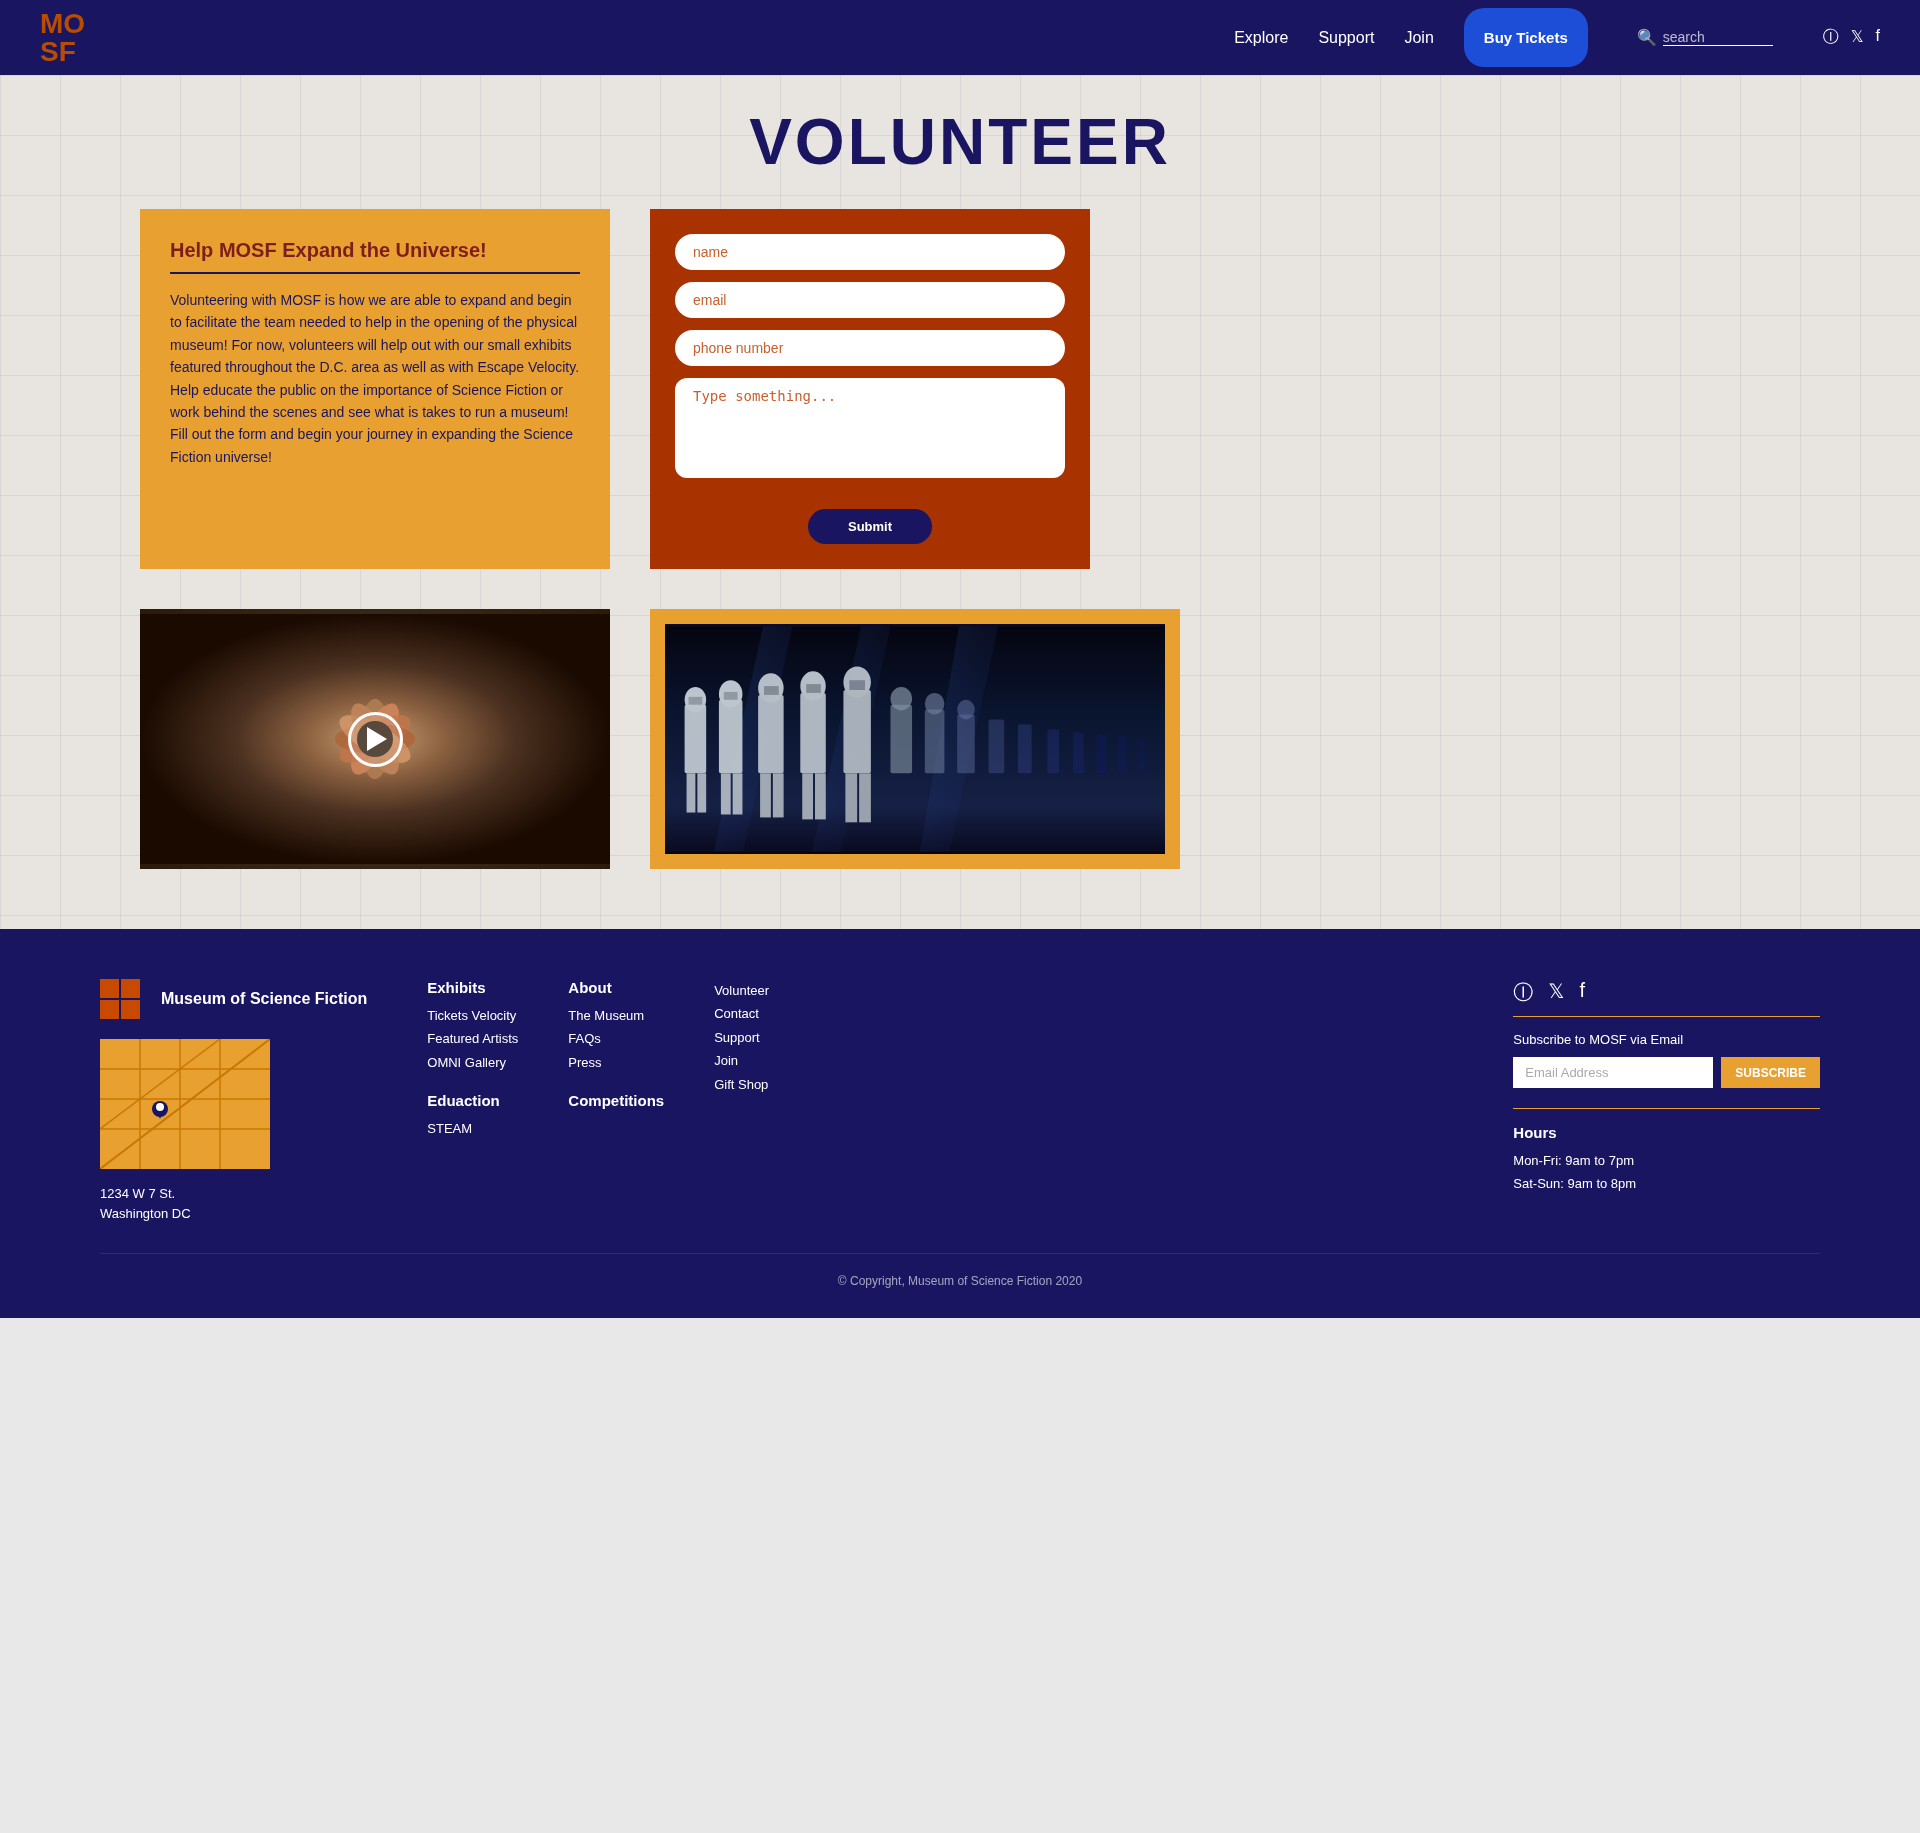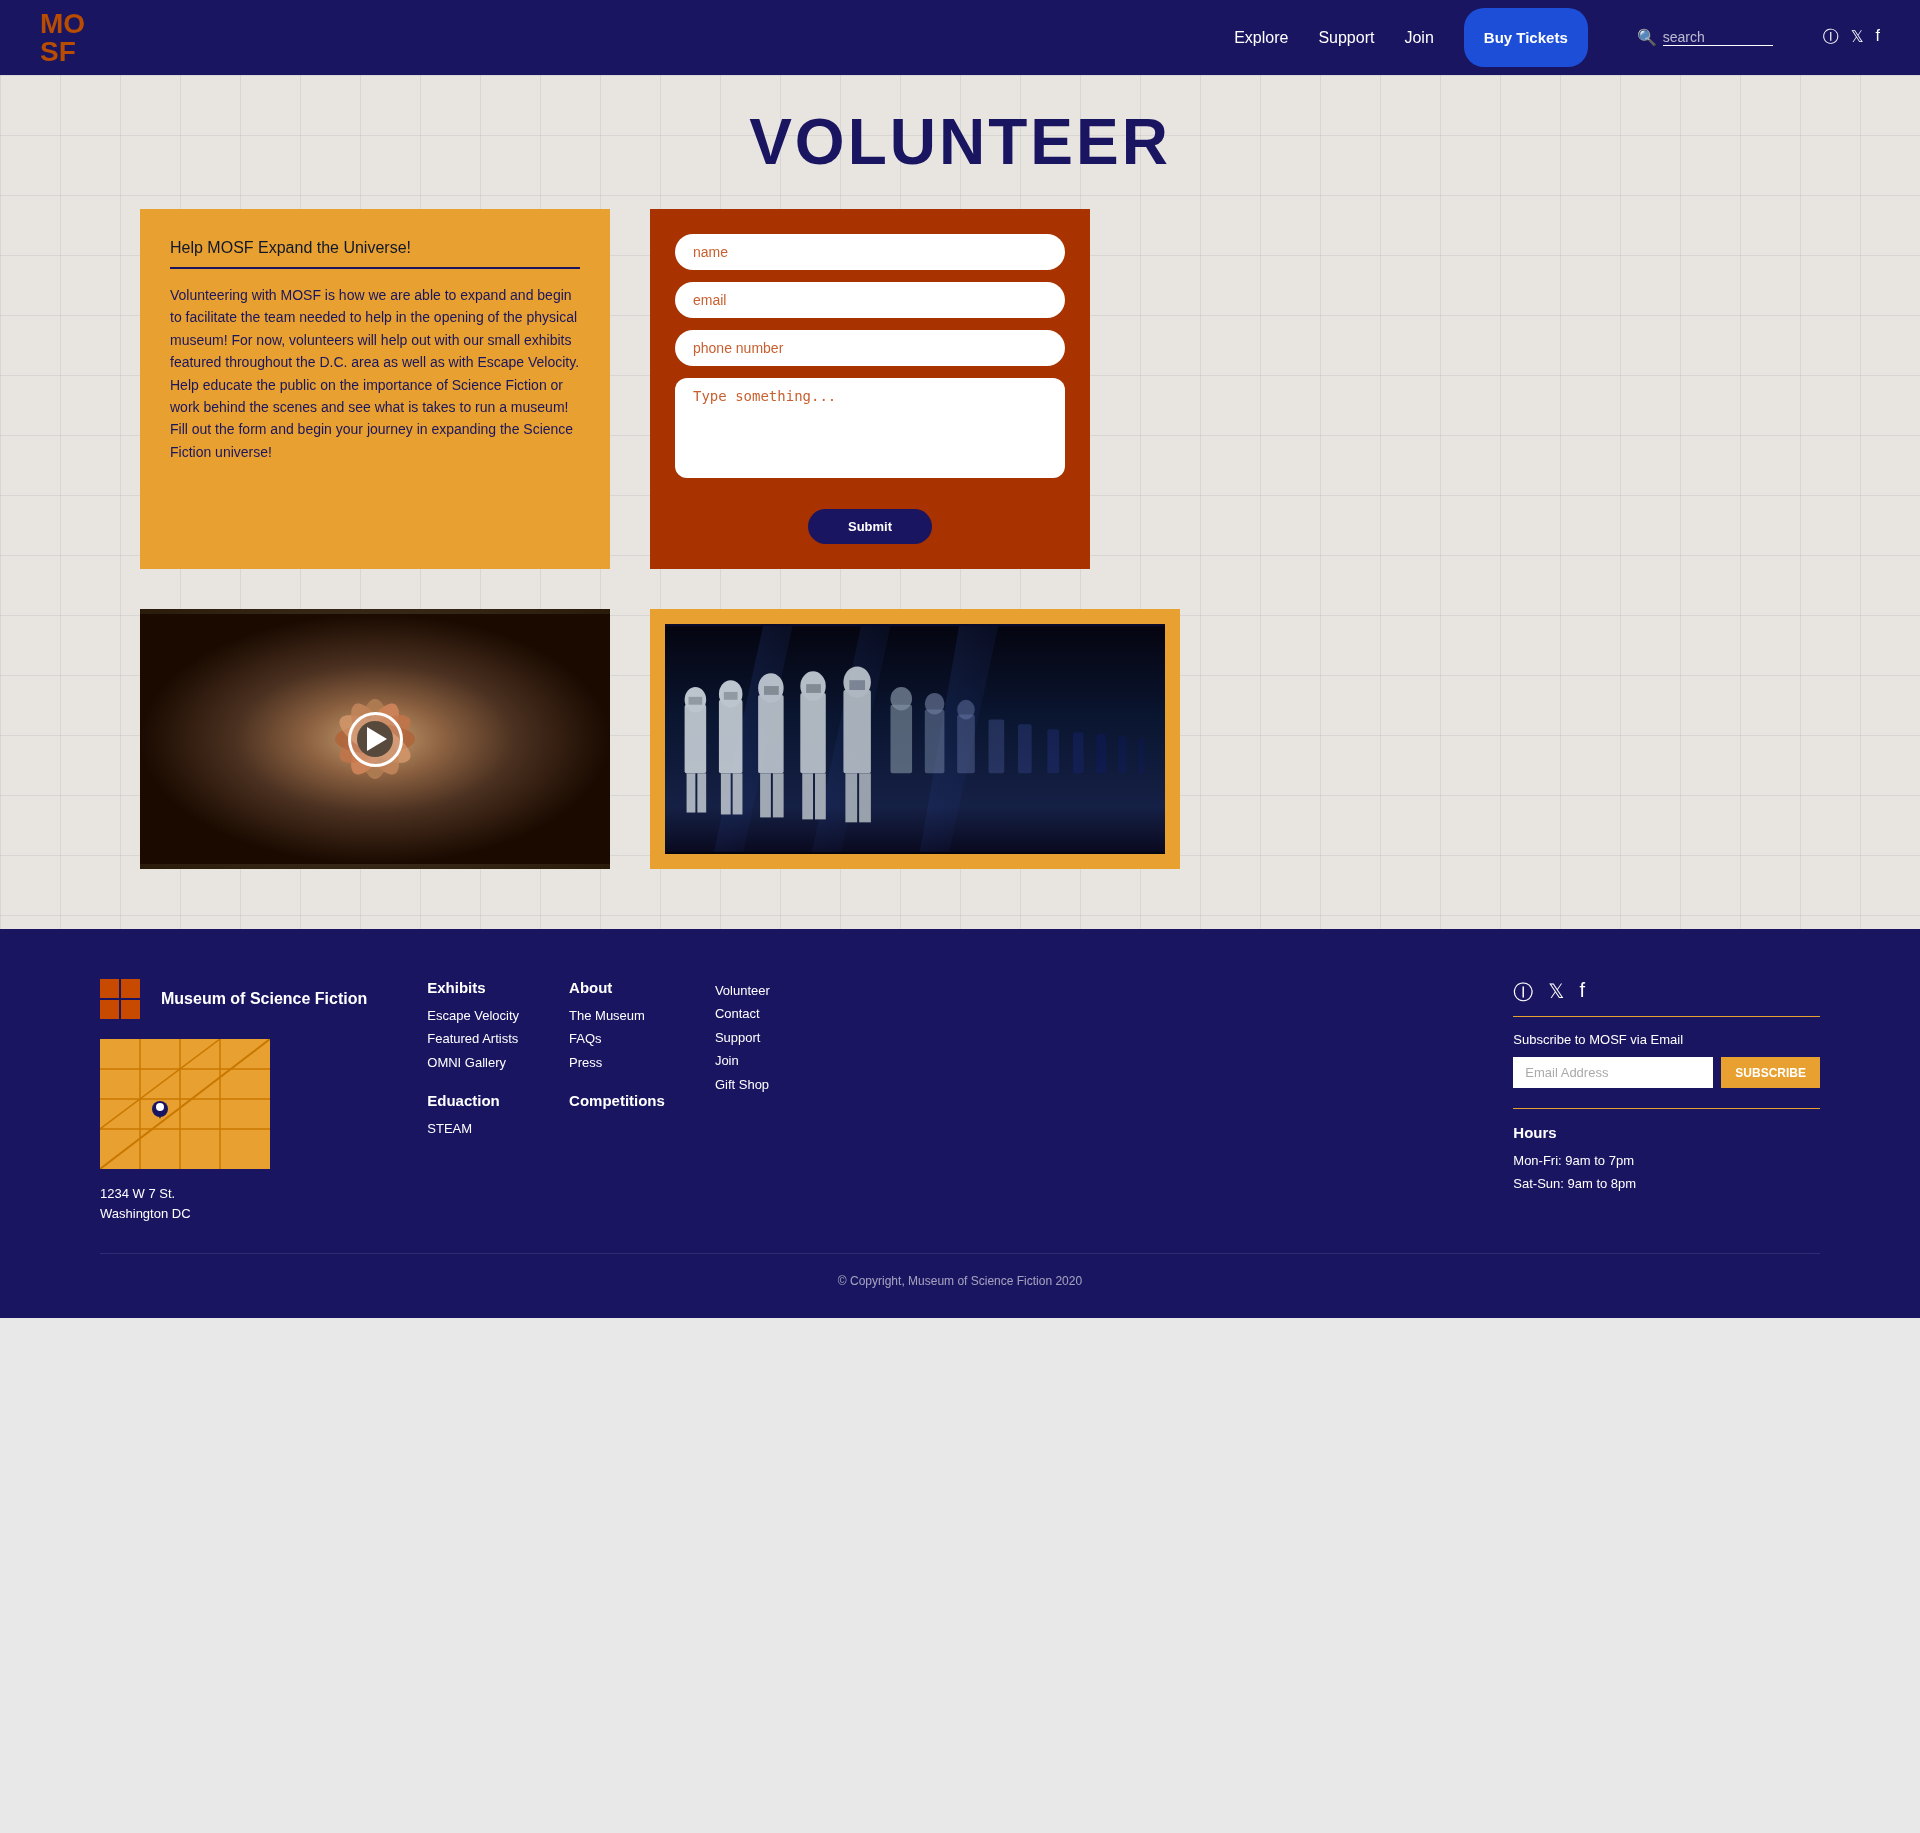--- a/index.html
+++ b/index.html
@@ -92,23 +92,23 @@
     }
 
     
     .info-box {
       background: #e8a030;
       padding: 30px;
       flex: 1;
       max-width: 470px;
     }
     .info-box h2 {
-      font-size: 16px;
-      font-weight: 400;
-      color: #0f172a;
+      font-size: 20px;
+      font-weight: 700;
+      color: #7f1d1d;
       margin-bottom: 10px;
     }
     .info-box hr {
       border: 1px solid #1a1560;
       margin-bottom: 15px;
     }
     .info-box p {
       font-size: 14px;
       color: #1a1560;
       line-height: 1.6;
@@ -556,21 +556,21 @@
       <div class="footer-address">
         <div>1234 W 7 St.</div>
         <div>Washington DC</div>
       </div>
     </div>
 
     <div class="footer-nav">
 
       <div class="footer-col">
         <h3>Exhibits</h3>
-        <a href="#">Escape Velocity</a>
+        <a href="#">Tickets Velocity</a>
         <a href="#">Featured Artists</a>
         <a href="#">OMNI Gallery</a>
         <br>
         <h3>Eduaction</h3>
         <a href="#">STEAM</a>
       </div>
 
       <div class="footer-col">
         <h3>About</h3>
         <a href="#">The Museum</a>

